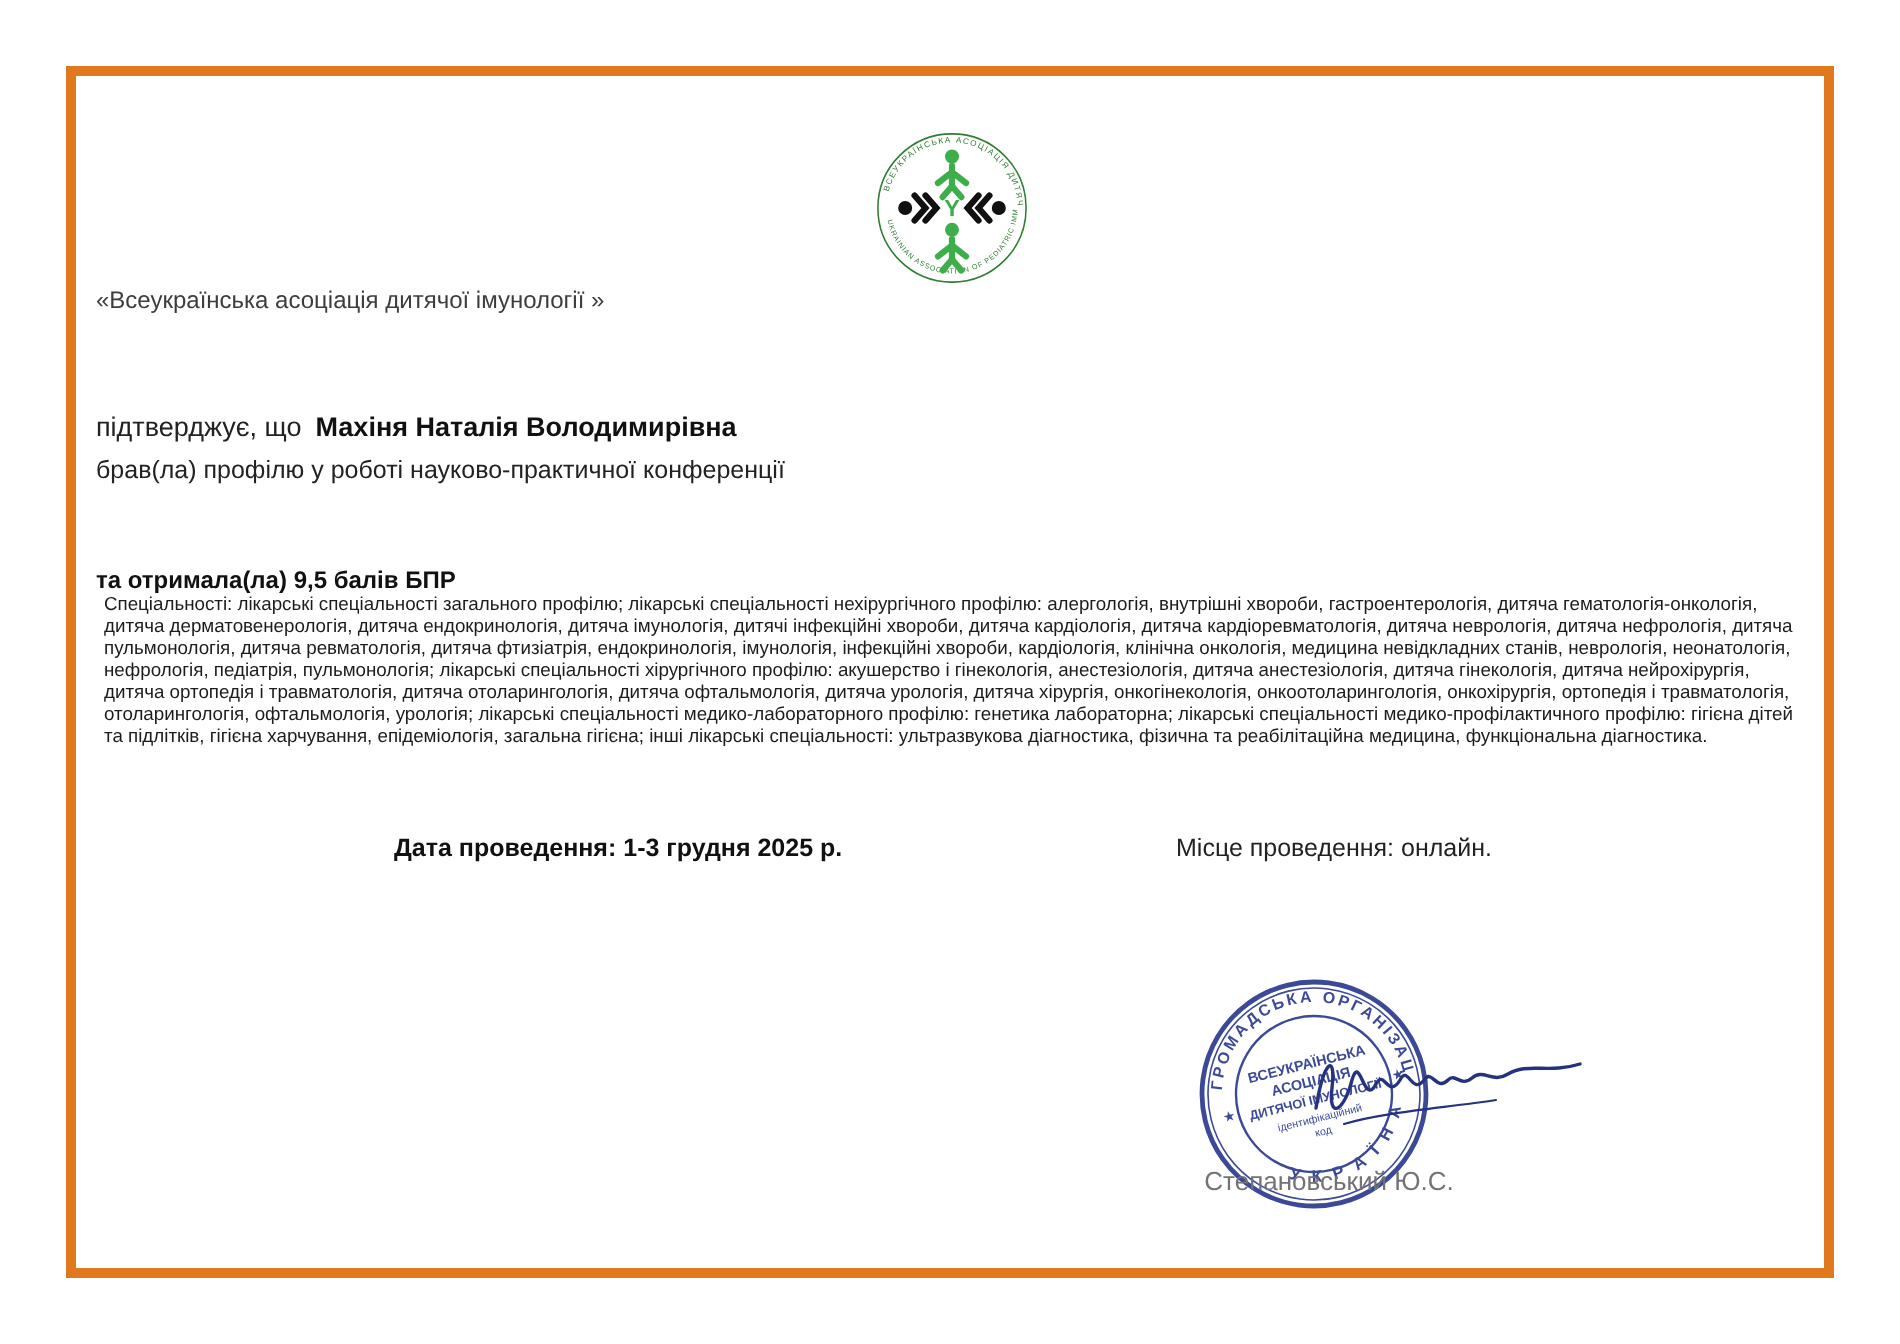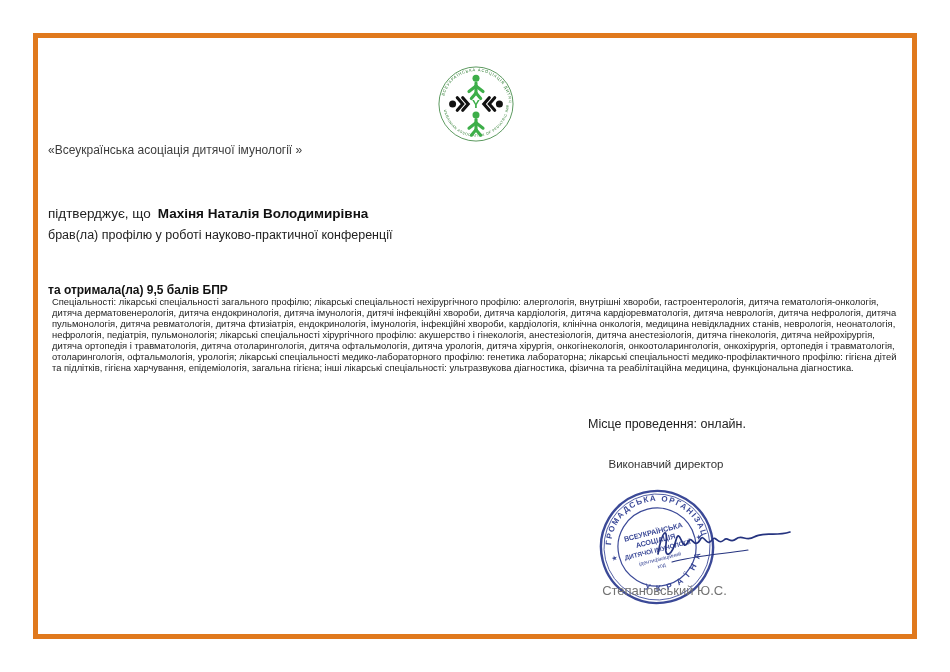--- a/index.html
+++ b/index.html
@@ -91,24 +91,24 @@
     <span>підтверджує, що</span><span class="name">Махіня Наталія Володимирівна</span>
   </div>
 
   <div class="abs-c participation-line">брав(ла) профілю у роботі науково-практичної конференції</div>
 
 
   <div class="abs-c points-line">та отримала(ла) 9,5 балів БПР</div>
 
   <div class="specialties">Спеціальності: лікарські спеціальності загального профілю; лікарські спеціальності нехірургічного профілю: алергологія, внутрішні хвороби, гастроентерологія, дитяча гематологія-онкологія, дитяча дерматовенерологія, дитяча ендокринологія, дитяча імунологія, дитячі інфекційні хвороби, дитяча кардіологія, дитяча кардіоревматологія, дитяча неврологія, дитяча нефрологія, дитяча пульмонологія, дитяча ревматологія, дитяча фтизіатрія, ендокринологія, імунологія, інфекційні хвороби, кардіологія, клінічна онкологія, медицина невідкладних станів, неврологія, неонатологія, нефрологія, педіатрія, пульмонологія; лікарські спеціальності хірургічного профілю: акушерство і гінекологія, анестезіологія, дитяча анестезіологія, дитяча гінекологія, дитяча нейрохірургія, дитяча ортопедія і травматологія, дитяча отоларингологія, дитяча офтальмологія, дитяча урологія, дитяча хірургія, онкогінекологія, онкоотоларингологія, онкохірургія, ортопедія і травматологія, отоларингологія, офтальмологія, урологія; лікарські спеціальності медико-лабораторного профілю: генетика лабораторна; лікарські спеціальності медико-профілактичного профілю: гігієна дітей та підлітків, гігієна харчування, епідеміологія, загальна гігієна; інші лікарські спеціальності: ультразвукова діагностика, фізична та реабілітаційна медицина, функціональна діагностика.</div>
 
+  <div class="date-label">Дата проведення: 1-3 грудня 2025 р.</div>
   <div class="place-label">Місце проведення: онлайн.</div>
 
   <div class="director-block">
-    <div>Виконавчий директор</div>
   </div>
 
   <div class="stamp-wrap">
     <svg viewBox="0 0 122 122" width="122" height="122">
       <g transform="rotate(-14 61 61)">
         <circle cx="61" cy="61" r="56" fill="none" stroke="#2B3A8F" stroke-width="2.4"></circle>
         <circle cx="61" cy="61" r="53" fill="none" stroke="#2B3A8F" stroke-width="0.8"></circle>
         <circle cx="61" cy="61" r="39" fill="none" stroke="#2B3A8F" stroke-width="1.2"></circle>
         <defs>
           <path id="stampTop" d="M 61,61 m -46,0 a 46,46 0 1,1 92,0"></path>

